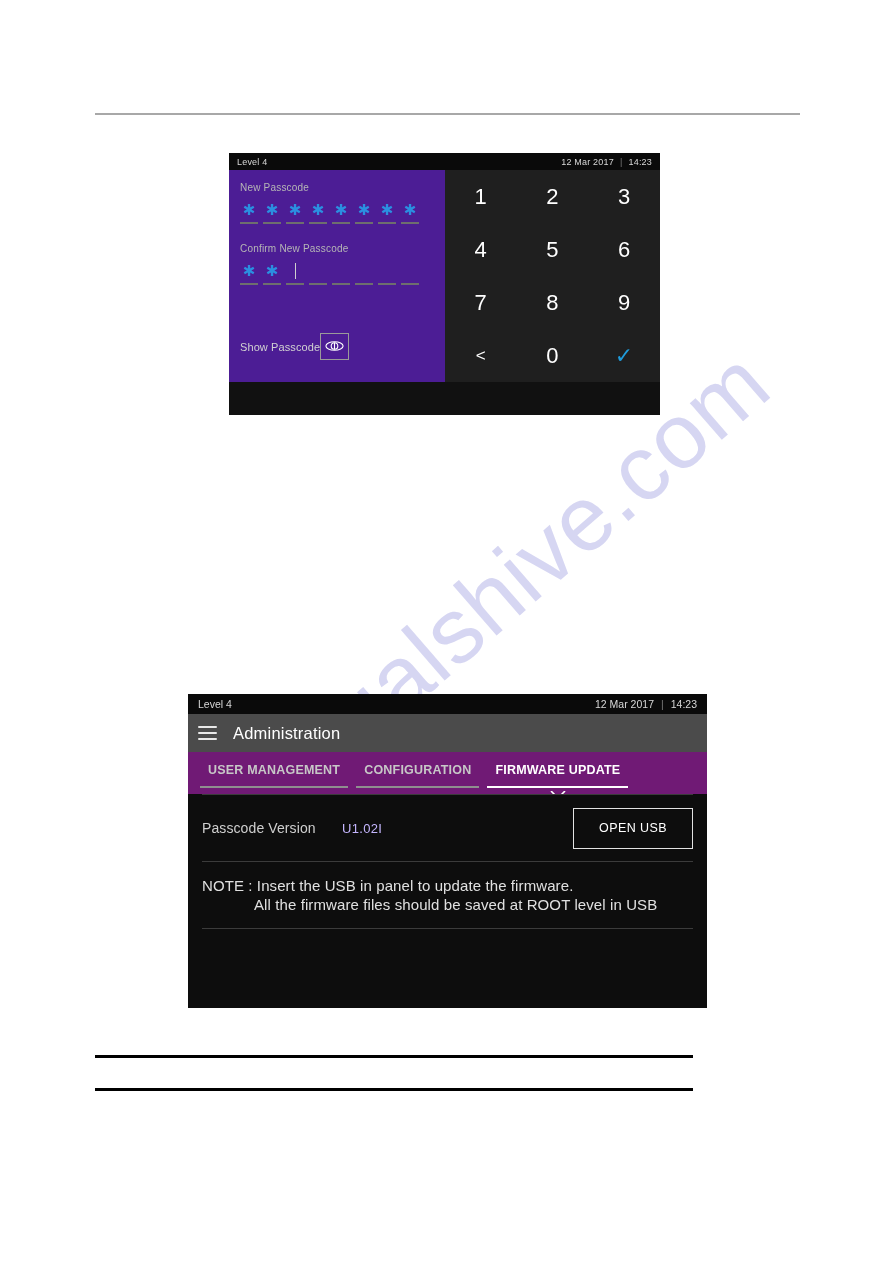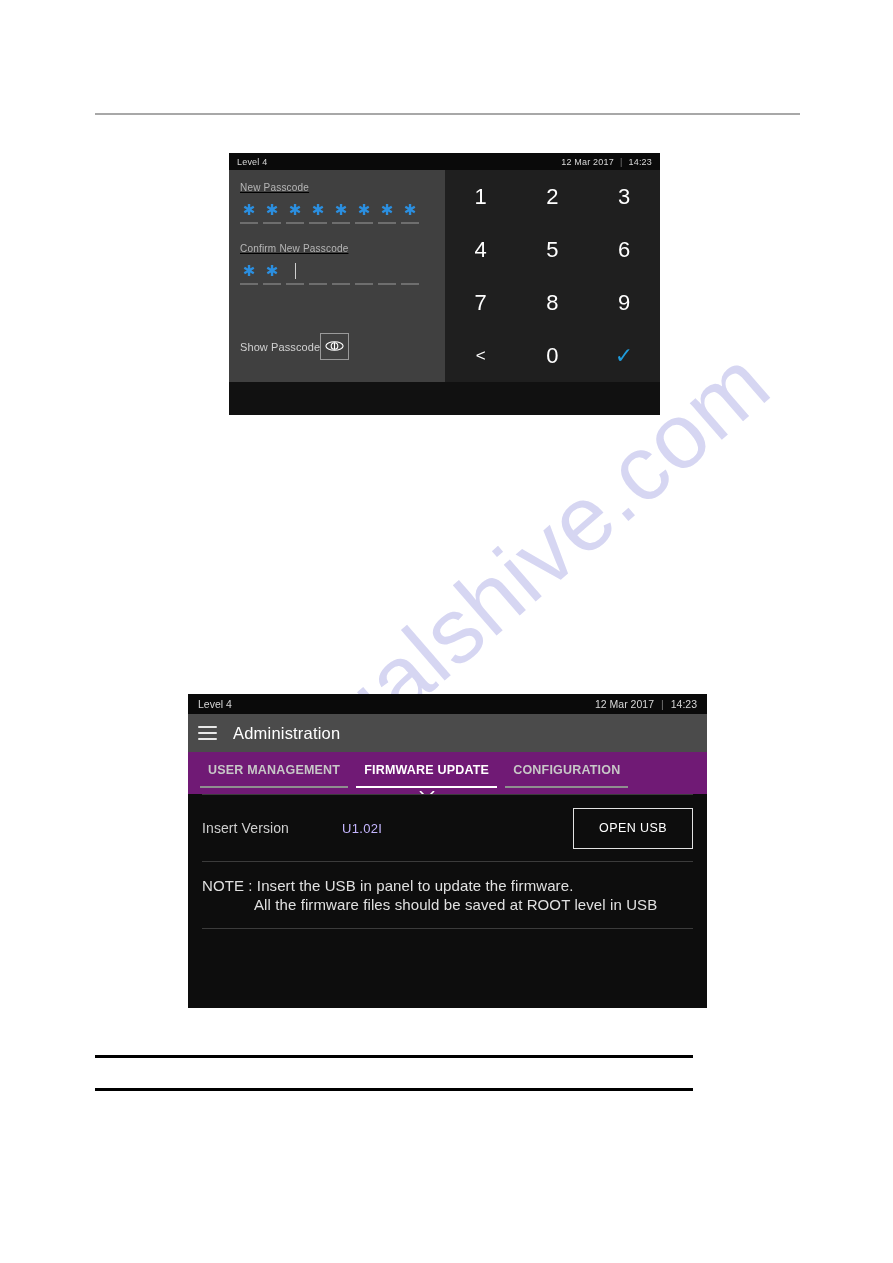--- a/index.html
+++ b/index.html
@@ -119,25 +119,24 @@
     margin-left: 11px;
     letter-spacing: 0.1px;
   }
 
   .p1-body {
     display: flex;
     height: 212px;
   }
   .p1-left {
     width: 216px;
-    background: #404040;
+    background: #4c1d95;
     box-sizing: border-box;
     padding: 12px 11px 0 11px;
     position: relative;
-    text-decoration: underline;
   }
   .p1-right {
     flex: 1;
     background: #1f1f1f;
     position: relative;
   }
 
   .field-label {
     font-size: 10px;
     color: #b6b6b6;
@@ -521,38 +520,38 @@
         <span></span>
     </span>
     <span class="t-title">Administration</span>
   </div>
 
   <div class="tabbar" id="tabbar">
       <div class="tab">
         <span class="tab-label">USER MANAGEMENT</span>
         <span class="tab-underline"></span>
       </div>
+      <div class="tab">
+        <span class="tab-label">CONFIGURATION</span>
+        <span class="tab-underline"></span>
+      </div>
       <div class="tab active">
         <span class="tab-label">FIRMWARE UPDATE</span>
         <span class="tab-underline"></span>
         <span class="tab-notch"><svg width="16" height="9" viewBox="0 0 16 9">
             <path d="M1 0 L8 7 L15 0" stroke="#ffffff" stroke-width="1.6" fill="none"></path>
           </svg></span>
       </div>
-      <div class="tab">
-        <span class="tab-label">CONFIGURATION</span>
-        <span class="tab-underline"></span>
-      </div>
     </div>
 
   <div class="p2-content">
     <div class="divider"></div>
 
     <div class="version-row">
-      <span class="version-label">Insert Version</span>
+      <span class="version-label">Passcode Version</span>
       <span class="version-value">U1.02I</span>
       <span class="open-usb-btn">OPEN USB</span>
     </div>
 
     <div class="divider"></div>
 
     <div class="note-block">
       <div class="note-line">NOTE : Insert the USB in panel to update the firmware.</div>
       <div class="note-line indent">All the firmware files should be saved at ROOT level in USB</div>
     </div>

